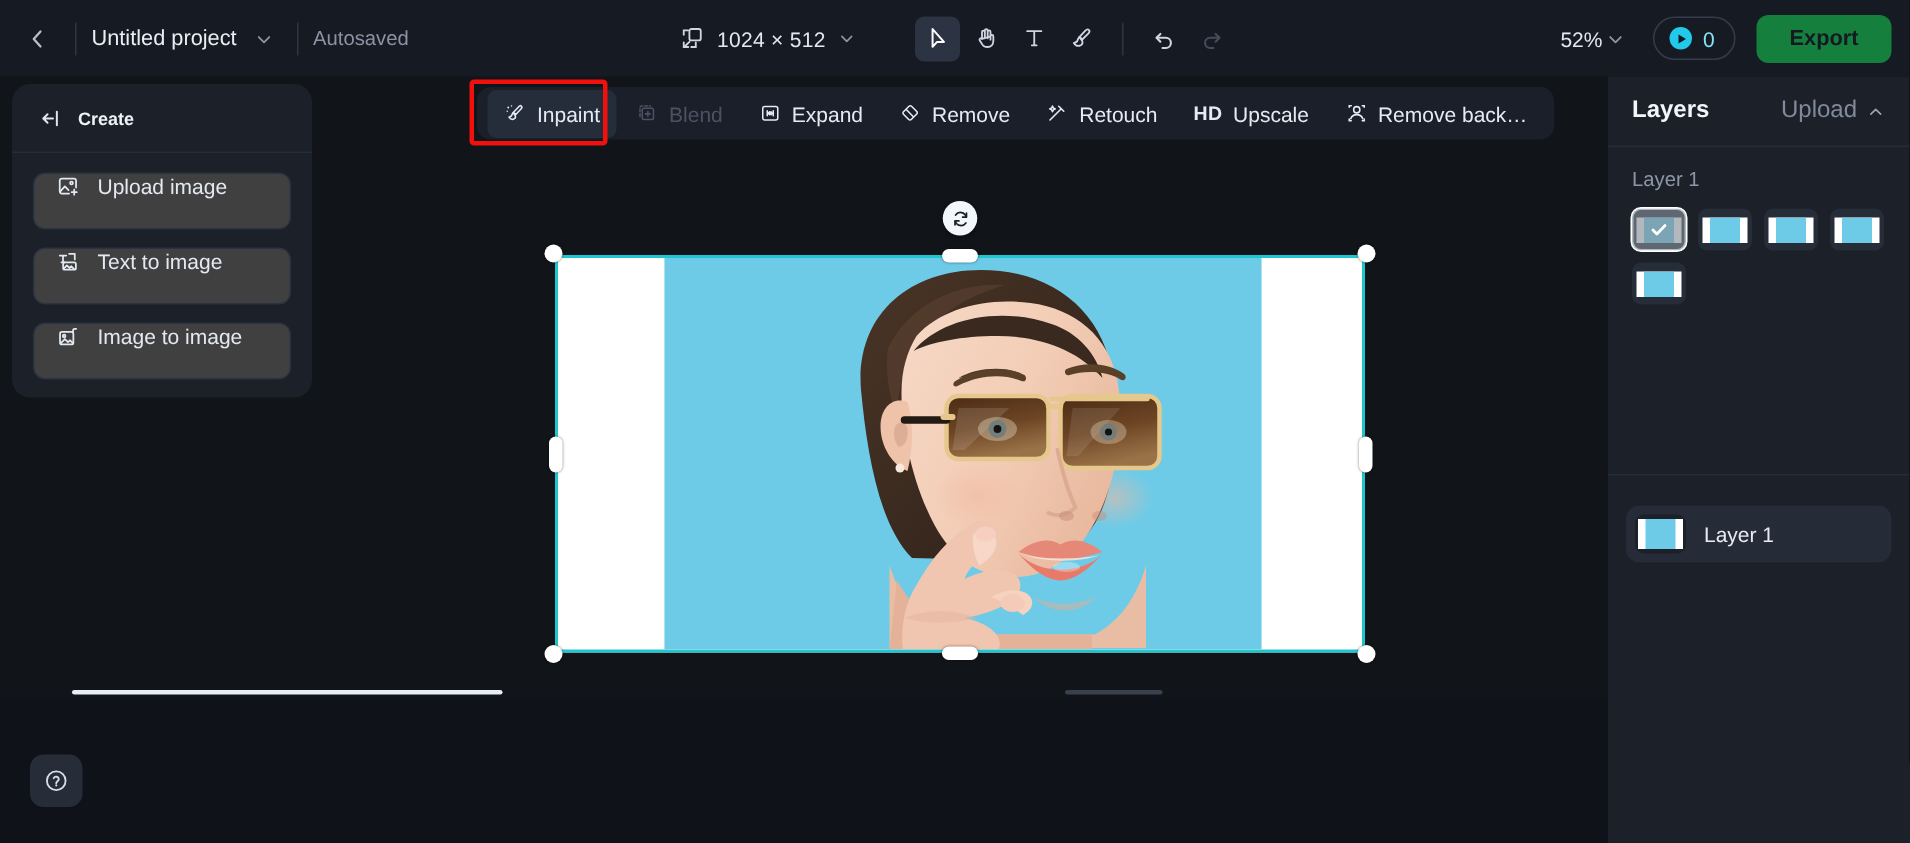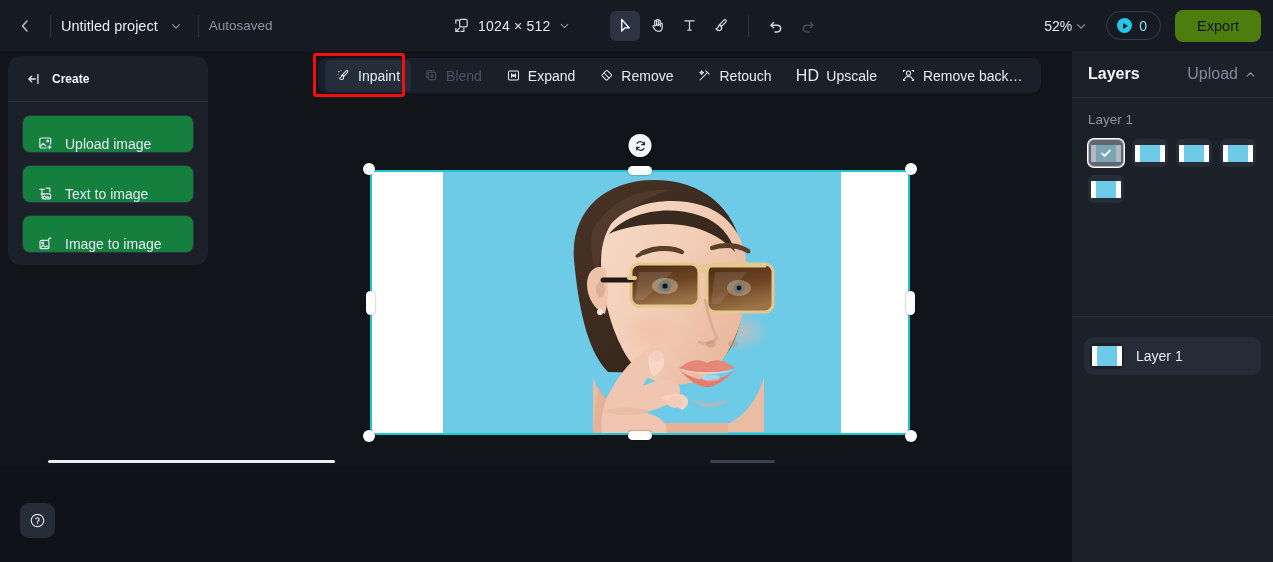--- a/index.html
+++ b/index.html
@@ -71,57 +71,57 @@
     width: 15px; height: 15px; border-radius: 50%;
     background: #22c9e8; display:flex; align-items:center; justify-content:center;
   }
   .credit-dot::after{
     content:""; display:block; width:0; height:0;
     border-left: 5px solid #0d1b22; border-top: 3.2px solid transparent;
     border-bottom: 3.2px solid transparent; margin-left:2px;
   }
   .credit-num { font-size: 14px; color: #86e4f2; }
   .export-btn {
-    background: #4d7c0f; color: #141922; font-size: 14.5px; font-weight: normal;
+    background: #15803d; color: #141922; font-size: 14.5px; font-weight: bold;
     border: none; border-radius: 8px; height: 32px; padding: 0 22px; cursor: pointer;
   }
 
   
   .subbar {
     position: absolute; left: 318px; top: 58px;
     height: 35px; background: #1a1f29; border-radius: 9px;
     display: flex; align-items: center; padding: 0 7px; gap: 2px;
   }
   .sb-item {
     display: flex; align-items: center; gap: 7px;
     height: 28px; padding: 16px 11px; border-radius: 6px;
     font-size: 14px; color: #e6ebf3; cursor: pointer; white-space: nowrap;
   }
   .sb-item.selected { background: #262d3a; }
   .sb-item.disabled { color: #4b5262; cursor: default; }
-  .hd-badge { font-size: 16px; font-weight: normal; letter-spacing: .3px; text-align: center; }
+  .hd-badge { font-size: 13px; font-weight: bold; letter-spacing: .3px; text-align: center; }
   .highlight-box {
     position: absolute; left: 313px; top: 53px; width: 92px; height: 44px;
     border: 3px solid #f0110f; border-radius: 3px; pointer-events: none;
   }
 
   
   .create-panel {
     position: absolute; left: 8px; top: 56px; width: 200px;
     background: #1b2029; border-radius: 12px; padding-bottom: 12px;
   }
   .cp-header {
     height: 46px; display: flex; align-items: center; gap: 10px;
     padding: 0 18px; border-bottom: 1px solid #262c38;
   }
   .cp-title { font-size: 12px; font-weight: bold; color: #eef2f8; }
   .cp-body { padding: 13px 14px 0 14px; display: flex; flex-direction: column; gap: 12px; }
   .cp-btn {
-    height: 38px; background: #15803d; border: 1px solid #2c3340;
-    border-radius: 8px; display: flex; align-items: flex-end; gap: 11px;
+    height: 38px; background: #404040; border: 1px solid #2c3340;
+    border-radius: 8px; display: flex; align-items: flex-start; gap: 11px;
     padding: 0 14px; font-size: 14px; color: #e4e9f1; cursor: pointer;
   }
 
   .help-btn {
     position: absolute; left: 20px; top: 503px; width: 35px; height: 35px;
     background: #262c38; border-radius: 9px;
     display: flex; align-items: center; justify-content: center;
     color: #d8dee8; cursor: pointer;
   }
   .hscroll-track {

